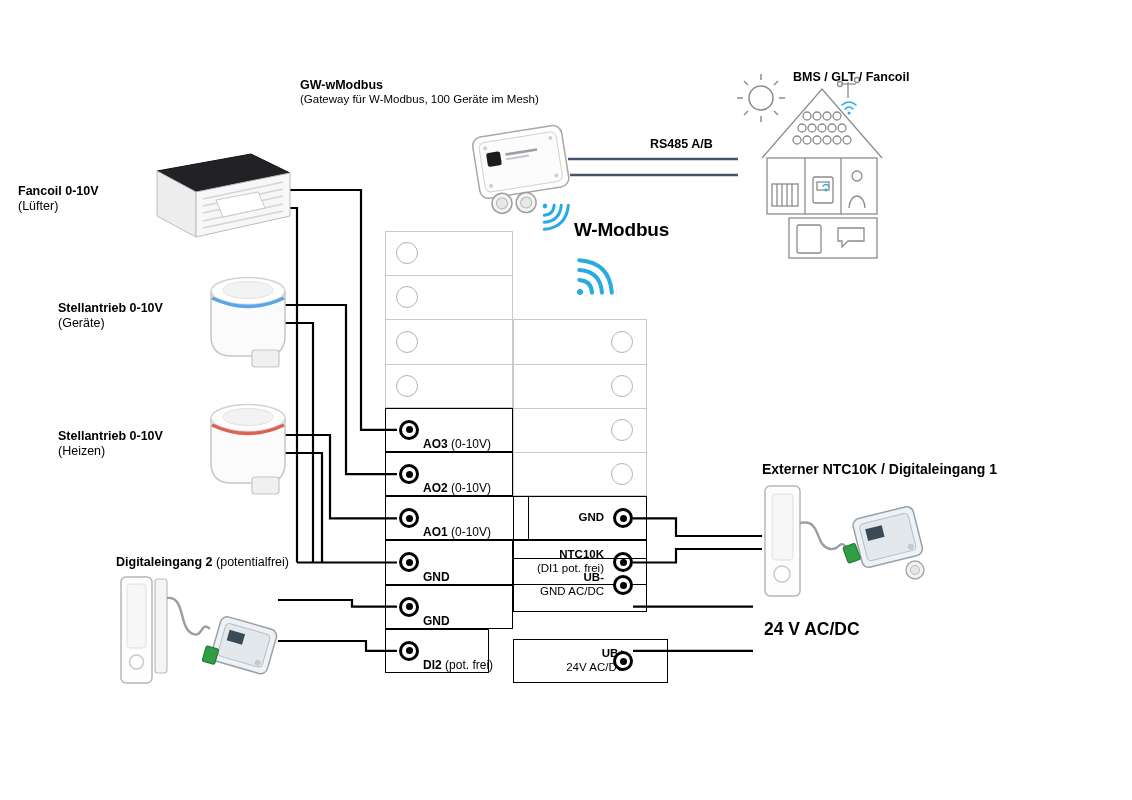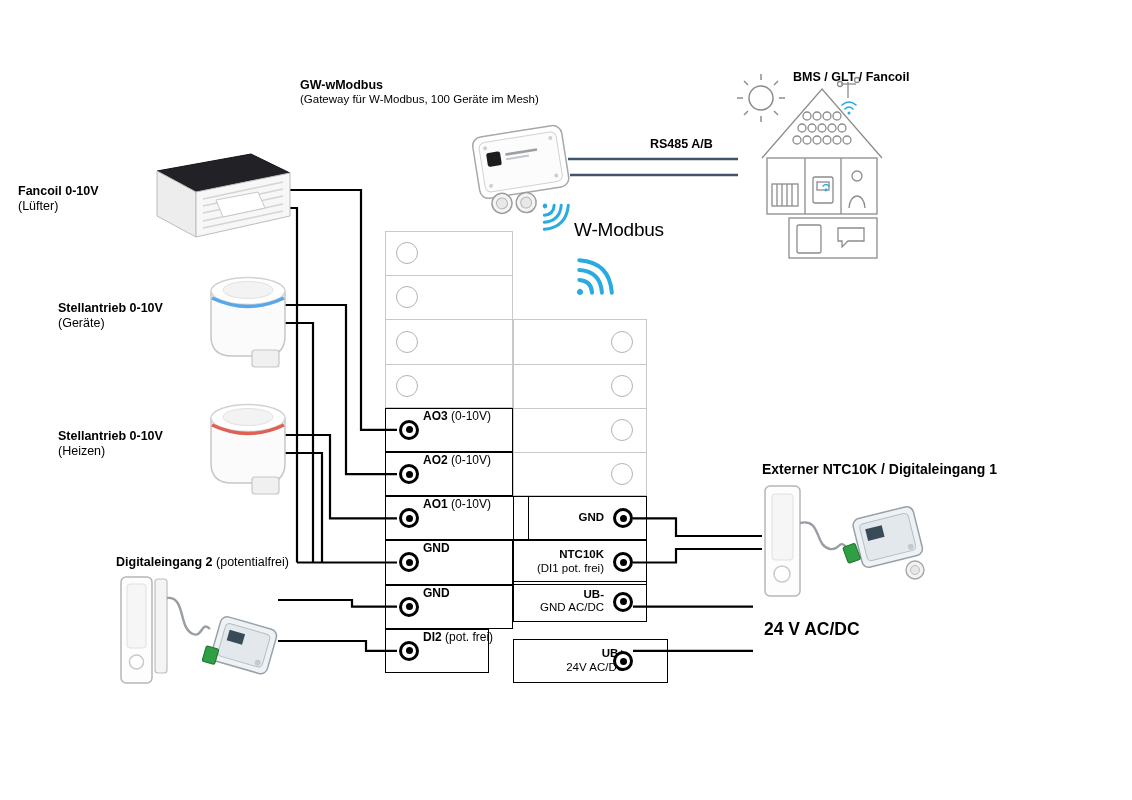--- a/index.html
+++ b/index.html
@@ -3,27 +3,27 @@
 <meta charset="utf-8">
 <style>
   * { margin:0; padding:0; box-sizing:border-box; }
   body { background:#fff; font-family:"Liberation Sans", sans-serif; color:#000; }
   .canvas { position:relative; width:1132px; height:800px; background:#ffffff; overflow:hidden; }
   svg.overlay { position:absolute; left:0; top:0; }
 
   .lbl { position:absolute; white-space:nowrap; font-size:12.5px; line-height:1.18; }
   .b { font-weight:bold; }
   .ralign { }
-  .big { font-size:19px; font-weight:normal; letter-spacing:-0.2px; }
+  .big { font-size:19px; font-weight:bold; letter-spacing:-0.2px; }
   .pwr { font-size:17.5px; font-weight:bold; }
 
   .cell-light { position:absolute; border:1px solid #c9c9c9; background:transparent; }
   .hdiv { position:absolute; height:1px; background:#c9c9c9; }
 
-  .row { position:absolute; border:1.6px solid #000; background:transparent; display:flex; align-items:flex-start; }
+  .row { position:absolute; border:1.6px solid #000; background:transparent; display:flex; align-items:flex-end; }
   .row .tl { margin-left:37px; font-size:12px; white-space:nowrap; }
   .row .term { position:absolute; left:13px; top:50%; transform:translateY(-50%); }
 
   .rowR { position:absolute; border:1.6px solid #000; background:transparent; }
   .rowR .term { position:absolute; left:99px; top:50%; transform:translateY(-50%); }
   .rowR .tl { position:absolute; right:42px; top:50%; transform:translateY(-50%);
               width:86px; text-align:right; font-size:11.5px; line-height:1.2; white-space:nowrap; }
   .rowR .tl .l2 { display:block; font-weight:normal; }
 
   .term { width:20px; height:20px; border:3px solid #000; border-radius:50%; background:#fff;
@@ -263,21 +263,21 @@
   </div>
 
   <div class="rowR" style="left:513px;top:496.2px;width:134px;height:44.2px">
     <span class="tl"><b>GND</b></span>
     <span class="term"></span>
   </div>
   <div class="rowR" style="left:513px;top:540.4px;width:134px;height:44.2px">
     <span class="tl"><b>NTC10K</b><span class="l2">(DI1 pot. frei)</span></span>
     <span class="term"></span>
   </div>
-  <div class="rowR" style="left:513px;top:581px;width:134px;height:41px">
+  <div class="rowR" style="left:513px;top:558px;width:134px;height:54px">
     <span class="tl"><b>UB-</b><span class="l2">GND AC/DC</span></span>
     <span class="term"></span>
   </div>
   <div class="rowR" style="left:513px;top:639px;width:155px;height:44.2px">
     <span class="tl"><b>UB+</b><span class="l2">24V AC/DC</span></span>
     <span class="term"></span>
   </div>
 
   <div class="lbl ralign" style="left:300px;top:78px;width:262px">
     <span class="b" style="display:block">GW-wModbus</span>

